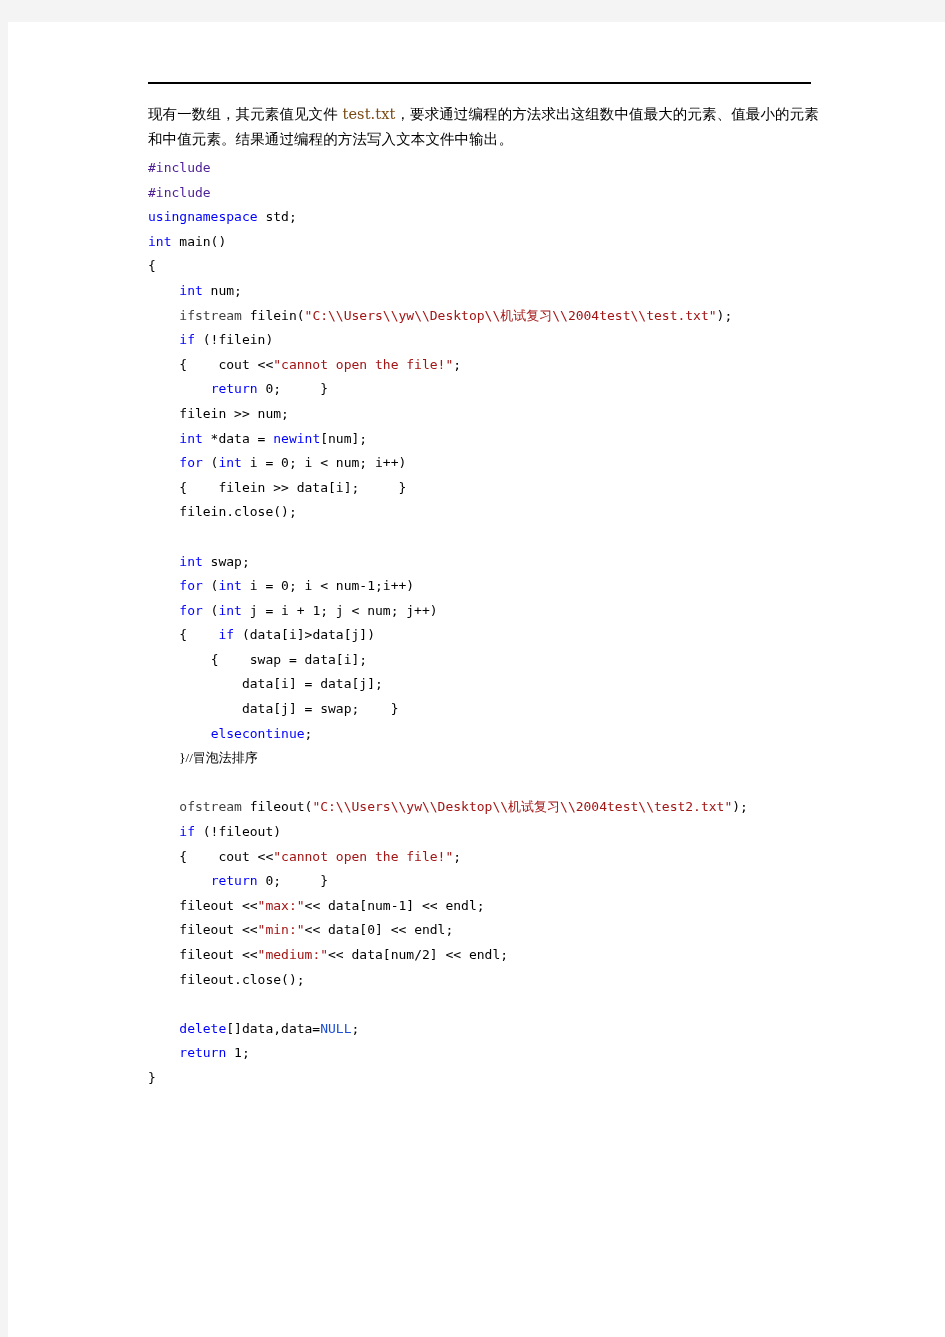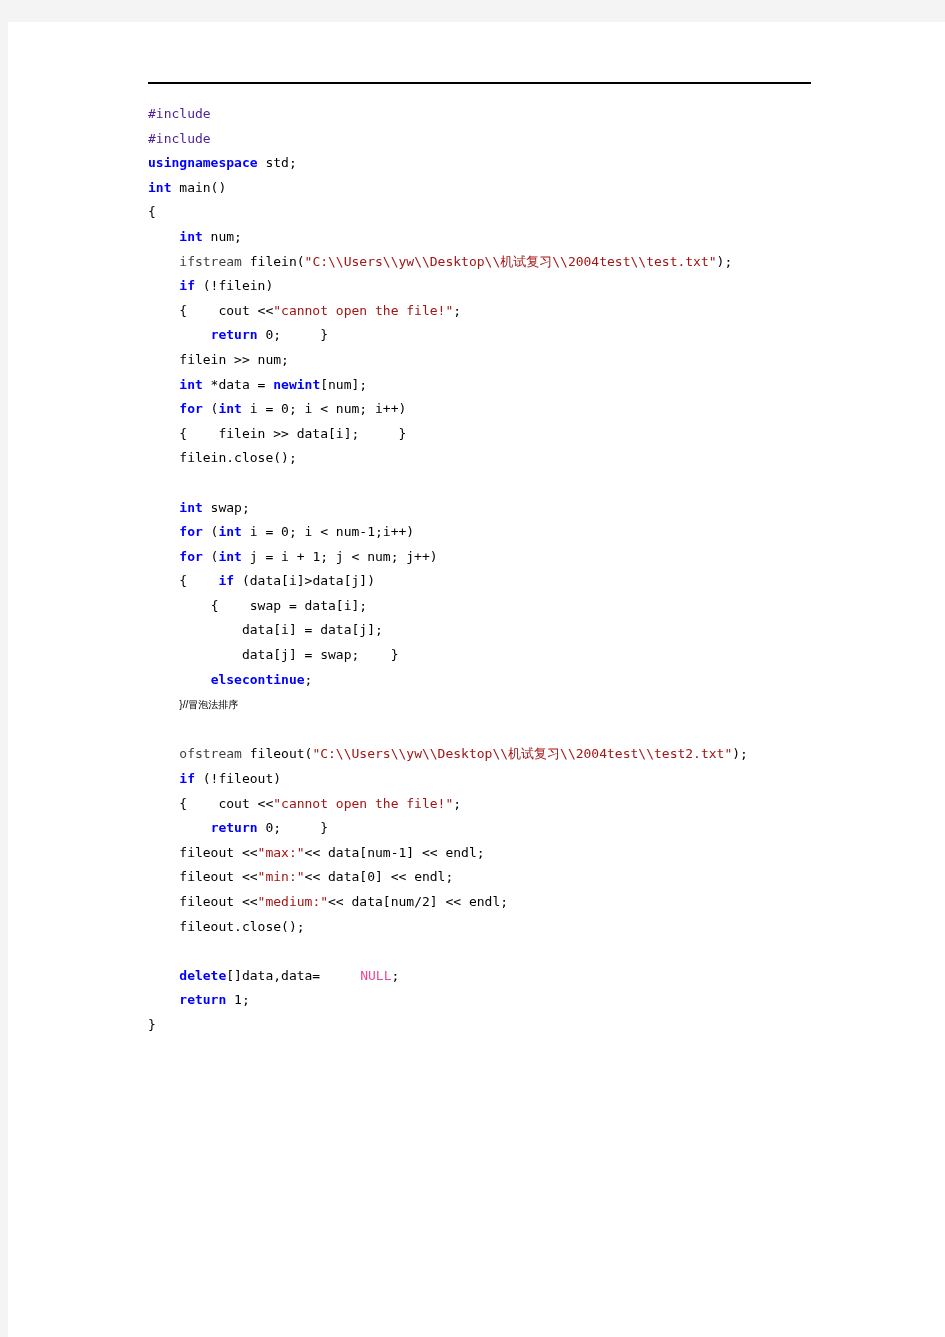--- a/index.html
+++ b/index.html
@@ -71,36 +71,37 @@
     font-size: 13px;
     line-height: 24.6px;
     color: #000000;
     white-space: pre;
   }
   .ln {
     display: block;
     white-space: pre;
     min-height: 24.6px;
   }
-  .kw   { color: #0000ff; font-weight: bold; }
+  .kw   { color: #0000ff; }
   .typ  { color: #404040; }
   .str  { color: #a31515; }
   .mac  { color: #4c1d95; }
-  .cmt  { color: #000000; font-family: Liberation Sans, sans-serif; font-size: 10px; }
-  .nul  { color: #ec4899; margin-left: 40px; }
+  .cmt  { color: #000000; font-family: Liberation Serif, serif; font-size: 13px; }
+  .nul  { color: #1d4ed8; }
   .plain { color: #000000; }
 </style>
 </head>
 <body>
 
 <div id="page-surround-top"></div>
 <div id="page-surround-left"></div>
 
 <div id="page">
   <div id="content">
 
     <div id="header-rule"></div>
 
+    <p class="prose"><span>现有一数组，其元素值见文件 </span><span class="filename">test.txt</span><span>，要求通过编程的方法求出这组数中值最大的元素、值最小的元素和中值元素。结果通过编程的方法写入文本文件中输出。</span></p>
 
     <div id="code"><span class="ln"><span class="mac">#include</span></span><span class="ln"><span class="mac">#include</span></span><span class="ln"><span class="kw">usingnamespace</span><span class="plain"> std;</span></span><span class="ln"><span class="kw">int</span><span class="plain"> main()</span></span><span class="ln"><span class="plain">{</span></span><span class="ln"><span class="plain">    </span><span class="kw">int</span><span class="plain"> num;</span></span><span class="ln"><span class="plain">    </span><span class="typ">ifstream</span><span class="plain"> filein(</span><span class="str">"C:\\Users\\yw\\Desktop\\机试复习\\2004test\\test.txt"</span><span class="plain">);</span></span><span class="ln"><span class="plain">    </span><span class="kw">if</span><span class="plain"> (!filein)</span></span><span class="ln"><span class="plain">    </span><span class="plain">{    cout &lt;&lt;</span><span class="str">"cannot open the file!"</span><span class="plain">;</span></span><span class="ln"><span class="plain">        </span><span class="kw">return</span><span class="plain"> 0;     }</span></span><span class="ln"><span class="plain">    </span><span class="plain">filein &gt;&gt; num;</span></span><span class="ln"><span class="plain">    </span><span class="kw">int</span><span class="plain"> *data = </span><span class="kw">newint</span><span class="plain">[num];</span></span><span class="ln"><span class="plain">    </span><span class="kw">for</span><span class="plain"> (</span><span class="kw">int</span><span class="plain"> i = 0; i &lt; num; i++)</span></span><span class="ln"><span class="plain">    </span><span class="plain">{    filein &gt;&gt; data[i];     }</span></span><span class="ln"><span class="plain">    </span><span class="plain">filein.close();</span></span><span class="ln">&nbsp;</span><span class="ln"><span class="plain">    </span><span class="kw">int</span><span class="plain"> swap;</span></span><span class="ln"><span class="plain">    </span><span class="kw">for</span><span class="plain"> (</span><span class="kw">int</span><span class="plain"> i = 0; i &lt; num-1;i++)</span></span><span class="ln"><span class="plain">    </span><span class="kw">for</span><span class="plain"> (</span><span class="kw">int</span><span class="plain"> j = i + 1; j &lt; num; j++)</span></span><span class="ln"><span class="plain">    </span><span class="plain">{    </span><span class="kw">if</span><span class="plain"> (data[i]&gt;data[j])</span></span><span class="ln"><span class="plain">        </span><span class="plain">{    swap = data[i];</span></span><span class="ln"><span class="plain">            </span><span class="plain">data[i] = data[j];</span></span><span class="ln"><span class="plain">            </span><span class="plain">data[j] = swap;    }</span></span><span class="ln"><span class="plain">        </span><span class="kw">elsecontinue</span><span class="plain">;</span></span><span class="ln"><span class="plain">    </span><span class="cmt">}//冒泡法排序</span></span><span class="ln">&nbsp;</span><span class="ln"><span class="plain">    </span><span class="typ">ofstream</span><span class="plain"> fileout(</span><span class="str">"C:\\Users\\yw\\Desktop\\机试复习\\2004test\\test2.txt"</span><span class="plain">);</span></span><span class="ln"><span class="plain">    </span><span class="kw">if</span><span class="plain"> (!fileout)</span></span><span class="ln"><span class="plain">    </span><span class="plain">{    cout &lt;&lt;</span><span class="str">"cannot open the file!"</span><span class="plain">;</span></span><span class="ln"><span class="plain">        </span><span class="kw">return</span><span class="plain"> 0;     }</span></span><span class="ln"><span class="plain">    </span><span class="plain">fileout &lt;&lt;</span><span class="str">"max:"</span><span class="plain">&lt;&lt; data[num-1] &lt;&lt; endl;</span></span><span class="ln"><span class="plain">    </span><span class="plain">fileout &lt;&lt;</span><span class="str">"min:"</span><span class="plain">&lt;&lt; data[0] &lt;&lt; endl;</span></span><span class="ln"><span class="plain">    </span><span class="plain">fileout &lt;&lt;</span><span class="str">"medium:"</span><span class="plain">&lt;&lt; data[num/2] &lt;&lt; endl;</span></span><span class="ln"><span class="plain">    </span><span class="plain">fileout.close();</span></span><span class="ln">&nbsp;</span><span class="ln"><span class="plain">    </span><span class="kw">delete</span><span class="plain">[]data,data=</span><span class="nul">NULL</span><span class="plain">;</span></span><span class="ln"><span class="plain">    </span><span class="kw">return</span><span class="plain"> 1;</span></span><span class="ln"><span class="plain">}</span></span></div>
 
   </div>
 </div>
 
 </body></html>

